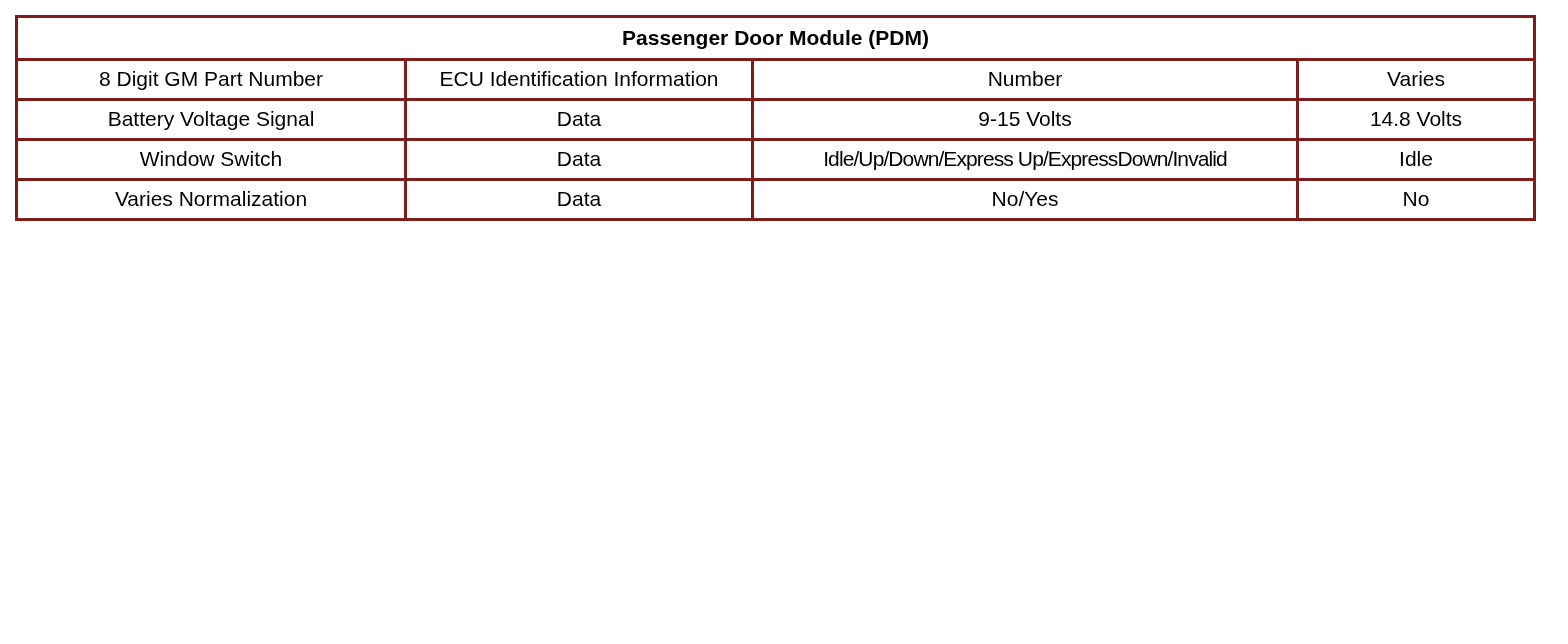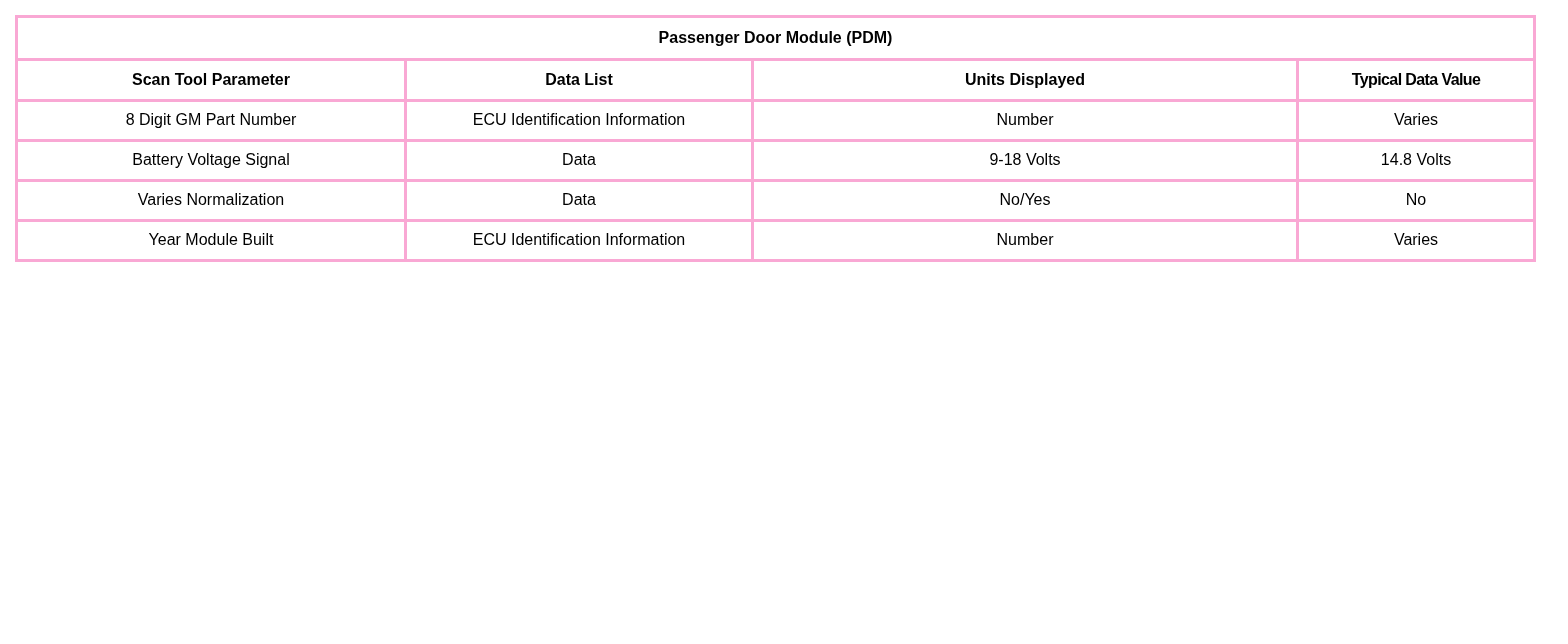--- a/index.html
+++ b/index.html
@@ -31,23 +31,23 @@
   }
 
   table.pdm {
     border-collapse: collapse;
     table-layout: fixed;
     width: 1518px;
     background: #ffffff;
   }
 
   table.pdm td {
-    border: 3px solid #f9a8d4;
+    border: 3px solid #7f1d1d;
     padding: 0 20px;
-    font-size: 16px;
+    font-size: 21px;
     line-height: 1.18;
     color: #000000;
     background: #ffffff;
     vertical-align: middle;
     text-align: center;
     overflow: hidden;
     white-space: nowrap;
   }
 
   
@@ -105,47 +105,41 @@
       <colgroup>
         <col class="c1">
         <col class="c2">
         <col class="c3">
         <col class="c4">
       </colgroup>
       <tbody>
         <tr>
           <td class="title-cell" colspan="4">Passenger Door Module (PDM)</td>
         </tr>
-        <tr>
-          <td class="header-cell">Scan Tool Parameter</td>
-          <td class="header-cell">Data List</td>
-          <td class="header-cell">Units Displayed</td>
-          <td class="header-cell tight">Typical Data Value</td>
-        </tr>
 
         <tr>
           <td class="row-cell cell-param">8 Digit GM Part Number</td>
           <td class="row-cell">ECU Identification Information</td>
           <td class="row-cell">Number</td>
           <td class="row-cell">Varies</td>
         </tr>
         <tr>
           <td class="row-cell cell-param">Battery Voltage Signal</td>
           <td class="row-cell">Data</td>
-          <td class="row-cell">9-18 Volts</td>
+          <td class="row-cell">9-15 Volts</td>
           <td class="row-cell">14.8 Volts</td>
+        </tr>
+        <tr>
+          <td class="row-cell cell-param">Window Switch</td>
+          <td class="row-cell">Data</td>
+          <td class="row-cell shrink">Idle/Up/Down/Express Up/ExpressDown/Invalid</td>
+          <td class="row-cell">Idle</td>
         </tr>
         <tr>
           <td class="row-cell cell-param">Varies Normalization</td>
           <td class="row-cell">Data</td>
           <td class="row-cell">No/Yes</td>
           <td class="row-cell">No</td>
         </tr>
-        <tr>
-          <td class="row-cell cell-param">Year Module Built</td>
-          <td class="row-cell">ECU Identification Information</td>
-          <td class="row-cell">Number</td>
-          <td class="row-cell">Varies</td>
-        </tr>
       </tbody>
     </table>
   </div>
 </div>
 
 </body></html>

